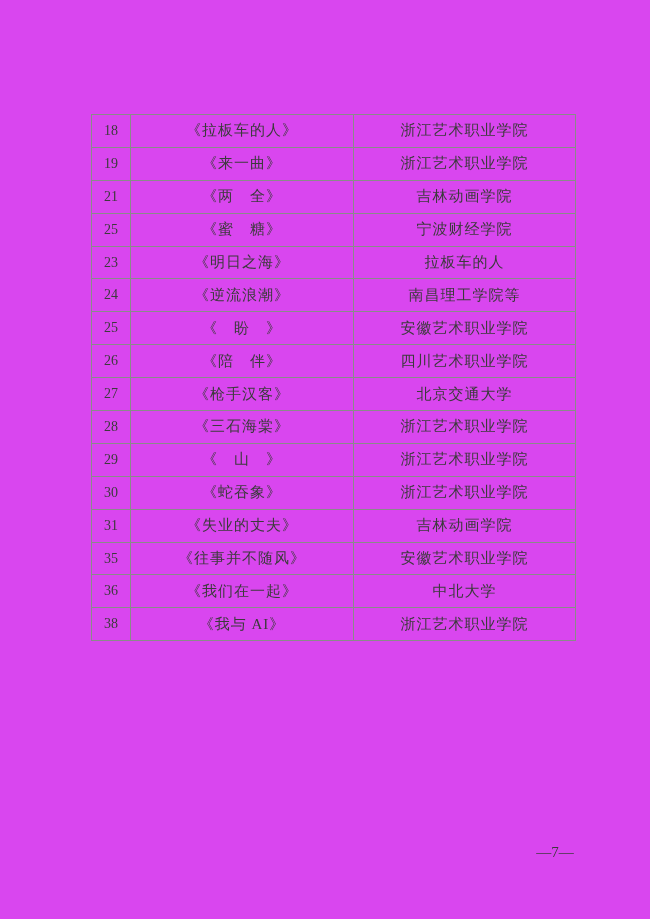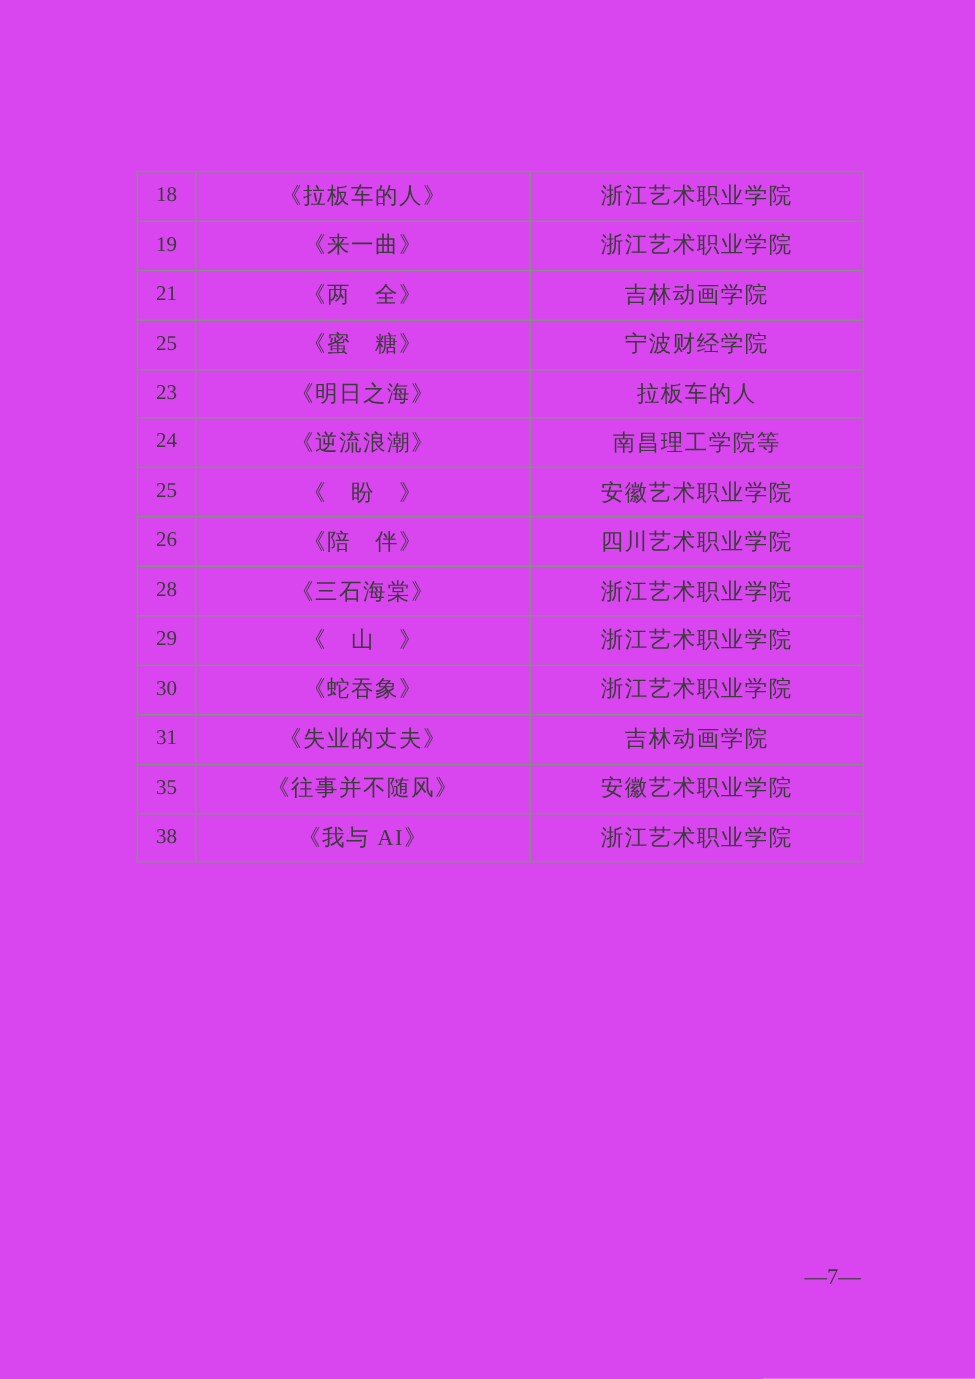--- a/index.html
+++ b/index.html
@@ -110,20 +110,25 @@
     <td class="col-title">《　盼　》</td>
     <td class="col-inst">安徽艺术职业学院</td>
   </tr>
 
   <tr>
     <td class="col-no">26</td>
     <td class="col-title">《陪　伴》</td>
     <td class="col-inst">四川艺术职业学院</td>
   </tr>
 
+  <tr>
+    <td class="col-no">27</td>
+    <td class="col-title">《枪手汉客》</td>
+    <td class="col-inst">北京交通大学</td>
+  </tr>
 
   <tr>
     <td class="col-no">28</td>
     <td class="col-title">《三石海棠》</td>
     <td class="col-inst">浙江艺术职业学院</td>
   </tr>
 
   <tr>
     <td class="col-no">29</td>
     <td class="col-title">《　山　》</td>
@@ -144,20 +149,25 @@
 
 
 
 
   <tr>
     <td class="col-no">35</td>
     <td class="col-title">《往事并不随风》</td>
     <td class="col-inst">安徽艺术职业学院</td>
   </tr>
 
+  <tr>
+    <td class="col-no">36</td>
+    <td class="col-title">《我们在一起》</td>
+    <td class="col-inst">中北大学</td>
+  </tr>
 
 
   <tr>
     <td class="col-no">38</td>
     <td class="col-title">《我与 AI》</td>
     <td class="col-inst">浙江艺术职业学院</td>
   </tr>
 </tbody>
   </table>
 

